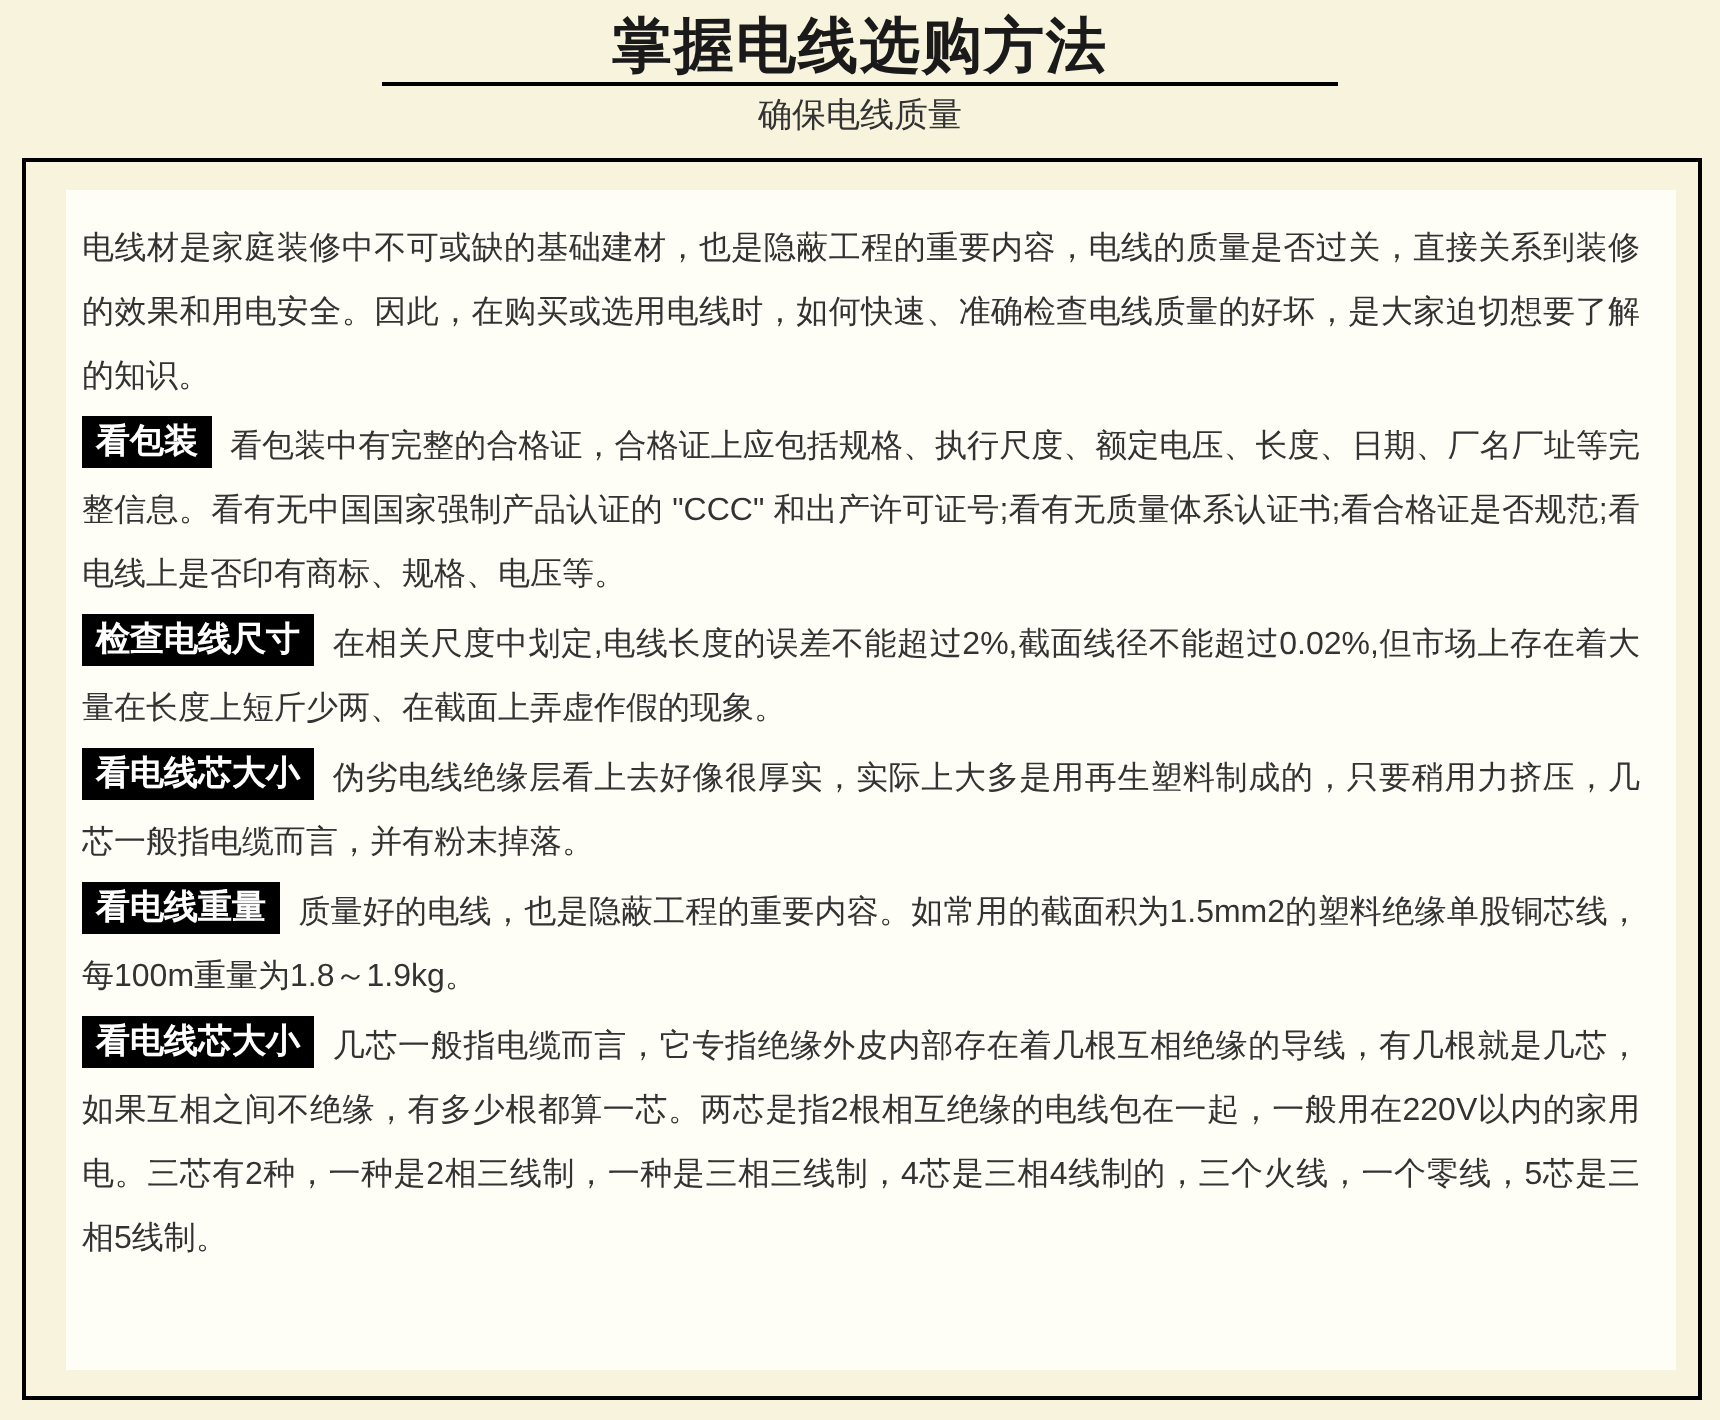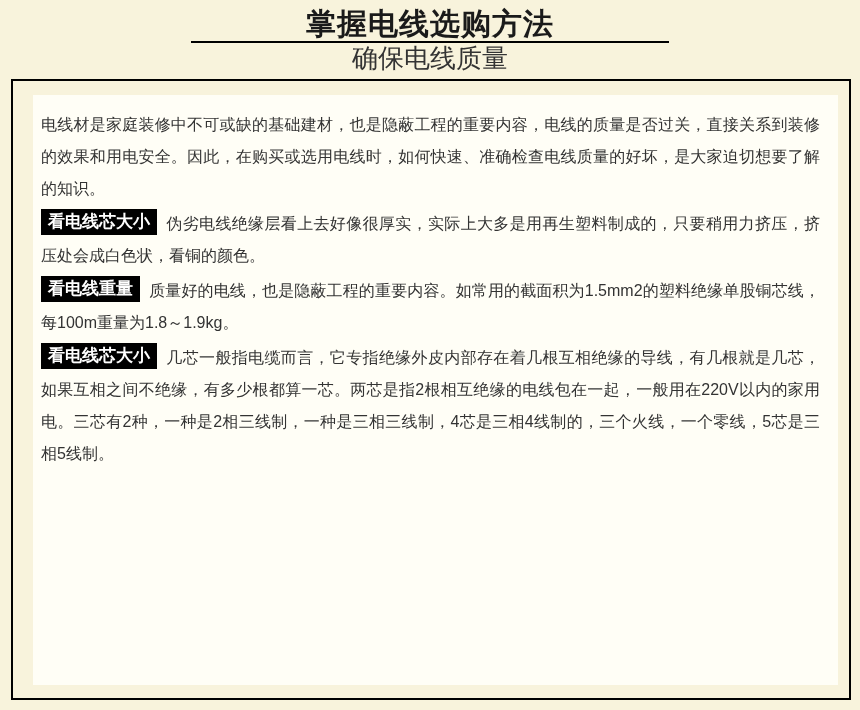--- a/index.html
+++ b/index.html
@@ -27,21 +27,21 @@
     color:var(--title-text);
     letter-spacing:1px;
   }
   .title-rule{
     width:478px;
     height:0;
     border-top:2px solid var(--border);
     margin:1px auto 3px auto;
   }
   .subtitle{
-    font-size:26px;
+    font-size:17px;
     line-height:24px;
     color:var(--body-text);
   }
   .box{
     margin:9px 9px 0 11px;
     height:621px;
     border:2px solid var(--border);
     background:var(--page-bg);
   }
   .panel{
@@ -76,25 +76,31 @@
   <h1 class="page-title">掌握电线选购方法</h1>
   <div class="title-rule"></div>
   <div class="subtitle">确保电线质量</div>
 </div>
 
 <div class="box">
   <div class="panel">
 
     <p class="para"><span>电线材是家庭装修中不可或缺的基础建材，也是隐蔽工程的重要内容，电线的质量是否过关，直接关系到装修的效果和用电安全。因此，在购买或选用电线时，如何快速、准确检查电线质量的好坏，是大家迫切想要了解的知识。</span></p>
 
+    <p class="para">
+      <span class="badge">看包装</span><span>看包装中有完整的合格证，合格证上应包括规格、执行尺度、额定电压、长度、日期、厂名厂址等完整信息。看有无中国国家强制产品认证的 "CCC" 和出产许可证号;看有无质量体系认证书;看合格证是否规范;看电线上是否印有商标、规格、电压等。</span>
+    </p>
 
+    <p class="para">
+      <span class="badge">检查电线尺寸</span><span>在相关尺度中划定,电线长度的误差不能超过2%,截面线径不能超过0.02%,但市场上存在着大量在长度上短斤少两、在截面上弄虚作假的现象。</span>
+    </p>
 
 
     <p class="para">
-      <span class="badge">看电线芯大小</span><span>伪劣电线绝缘层看上去好像很厚实，实际上大多是用再生塑料制成的，只要稍用力挤压，挤压处会成白色状，看铜的颜色。</span>
+      <span class="badge">看电线芯大小</span><span>伪劣电线绝缘层看上去好像很厚实，实际上大多是用再生塑料制成的，只要稍用力挤压，几芯一般指电缆而言，并有粉末掉落。</span>
     </p>
 
     <p class="para">
       <span class="badge">看电线重量</span><span>质量好的电线，也是隐蔽工程的重要内容。如常用的截面积为1.5mm2的塑料绝缘单股铜芯线，每100m重量为1.8～1.9kg。</span>
     </p>
 
     <p class="para">
       <span class="badge">看电线芯大小</span><span>几芯一般指电缆而言，它专指绝缘外皮内部存在着几根互相绝缘的导线，有几根就是几芯，如果互相之间不绝缘，有多少根都算一芯。两芯是指2根相互绝缘的电线包在一起，一般用在220V以内的家用电。三芯有2种，一种是2相三线制，一种是三相三线制，4芯是三相4线制的，三个火线，一个零线，5芯是三相5线制。</span>
     </p>
 

